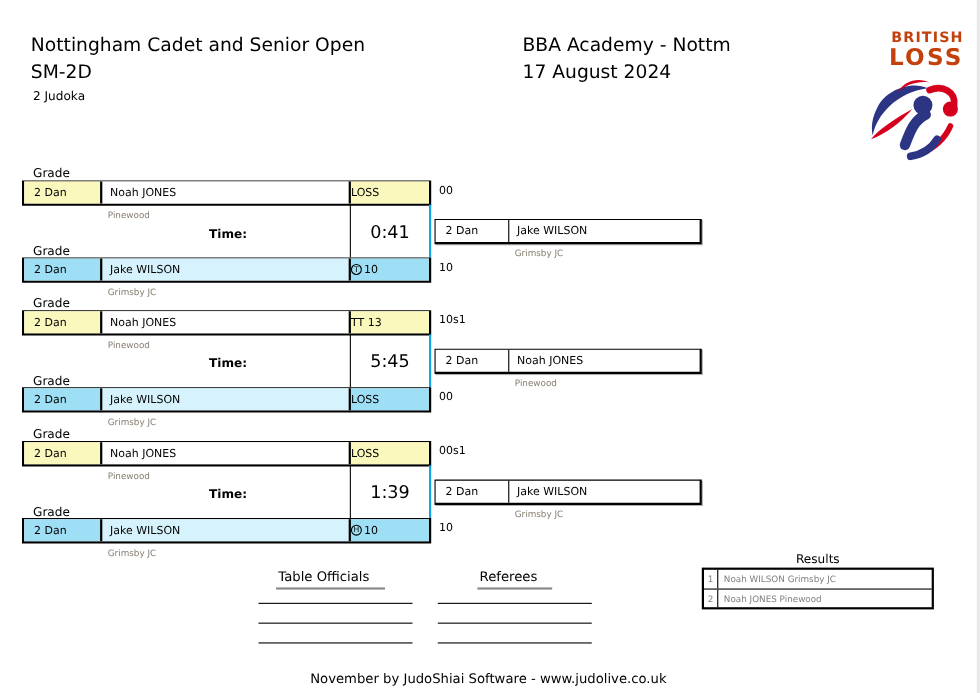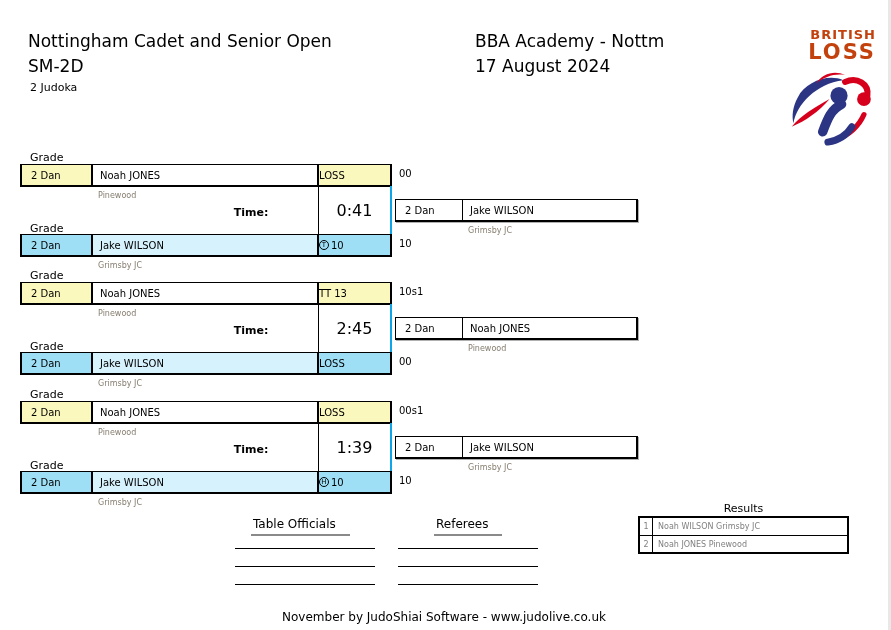--- a/index.html
+++ b/index.html
@@ -41,21 +41,21 @@
   .mark:empty { display:none; }
 
   .club { position:absolute; font-size:8px; color:#867d6f; }
   .club-white  { left:78px;  top:41px; }
   .club-blue   { left:78px;  top:111px; }
   .club-winner { left:448px; top:76px; }
 
   .score { position:absolute; left:379px; font-size:10px; }
   .score-white { top:18px; } .score-blue { top:88px; }
 
-  .time-label { position:absolute; left:170px; top:56px; width:122px; text-align:center;
+  .time-label { position:absolute; left:170px; top:56px; width:122px; text-align:left;
                 font-size:11px; font-weight:bold; }
   .time-cell  { position:absolute; left:298px; top:36px; width:74px; height:48px;
                 border-left:1px solid #000; border-right:2px solid #0ea5e9;
                 display:flex; align-items:center; justify-content:center; font-size:16px; }
 
   .winner-box { position:absolute; left:375px; top:49px; width:243px; height:23px; display:flex;
                 background:#fff; border:1px solid #000; border-right-width:2px; border-bottom-width:2px;
                 box-shadow:1px 1px 0 #b0b0b0; }
   .wcell { font-size:10px; display:flex; align-items:center; }
   .wcell-grade { width:66px; padding-left:9px; }
@@ -143,21 +143,21 @@
       <div class="cell cell-grade">2 Dan</div>
       <div class="cell cell-name">Noah JONES</div>
       <div class="cell cell-result">
 
         <span>TT 13</span>
       </div>
     </div>
     <div class="club club-white">Pinewood</div>
     <div class="score score-white">10s1</div>
     <div class="time-label">Time:</div>
-    <div class="time-cell">2:45</div>
+    <div class="time-cell">5:45</div>
     <div class="winner-box">
       <div class="wcell wcell-grade">2 Dan</div>
       <div class="wcell wcell-name">Noah JONES</div>
     </div>
     <div class="club club-winner">Pinewood</div>
     <div class="grade-label g2">Grade</div>
     <div class="row row-blue">
       <div class="cell cell-grade">2 Dan</div>
       <div class="cell cell-name">Jake WILSON</div>
       <div class="cell cell-result">

